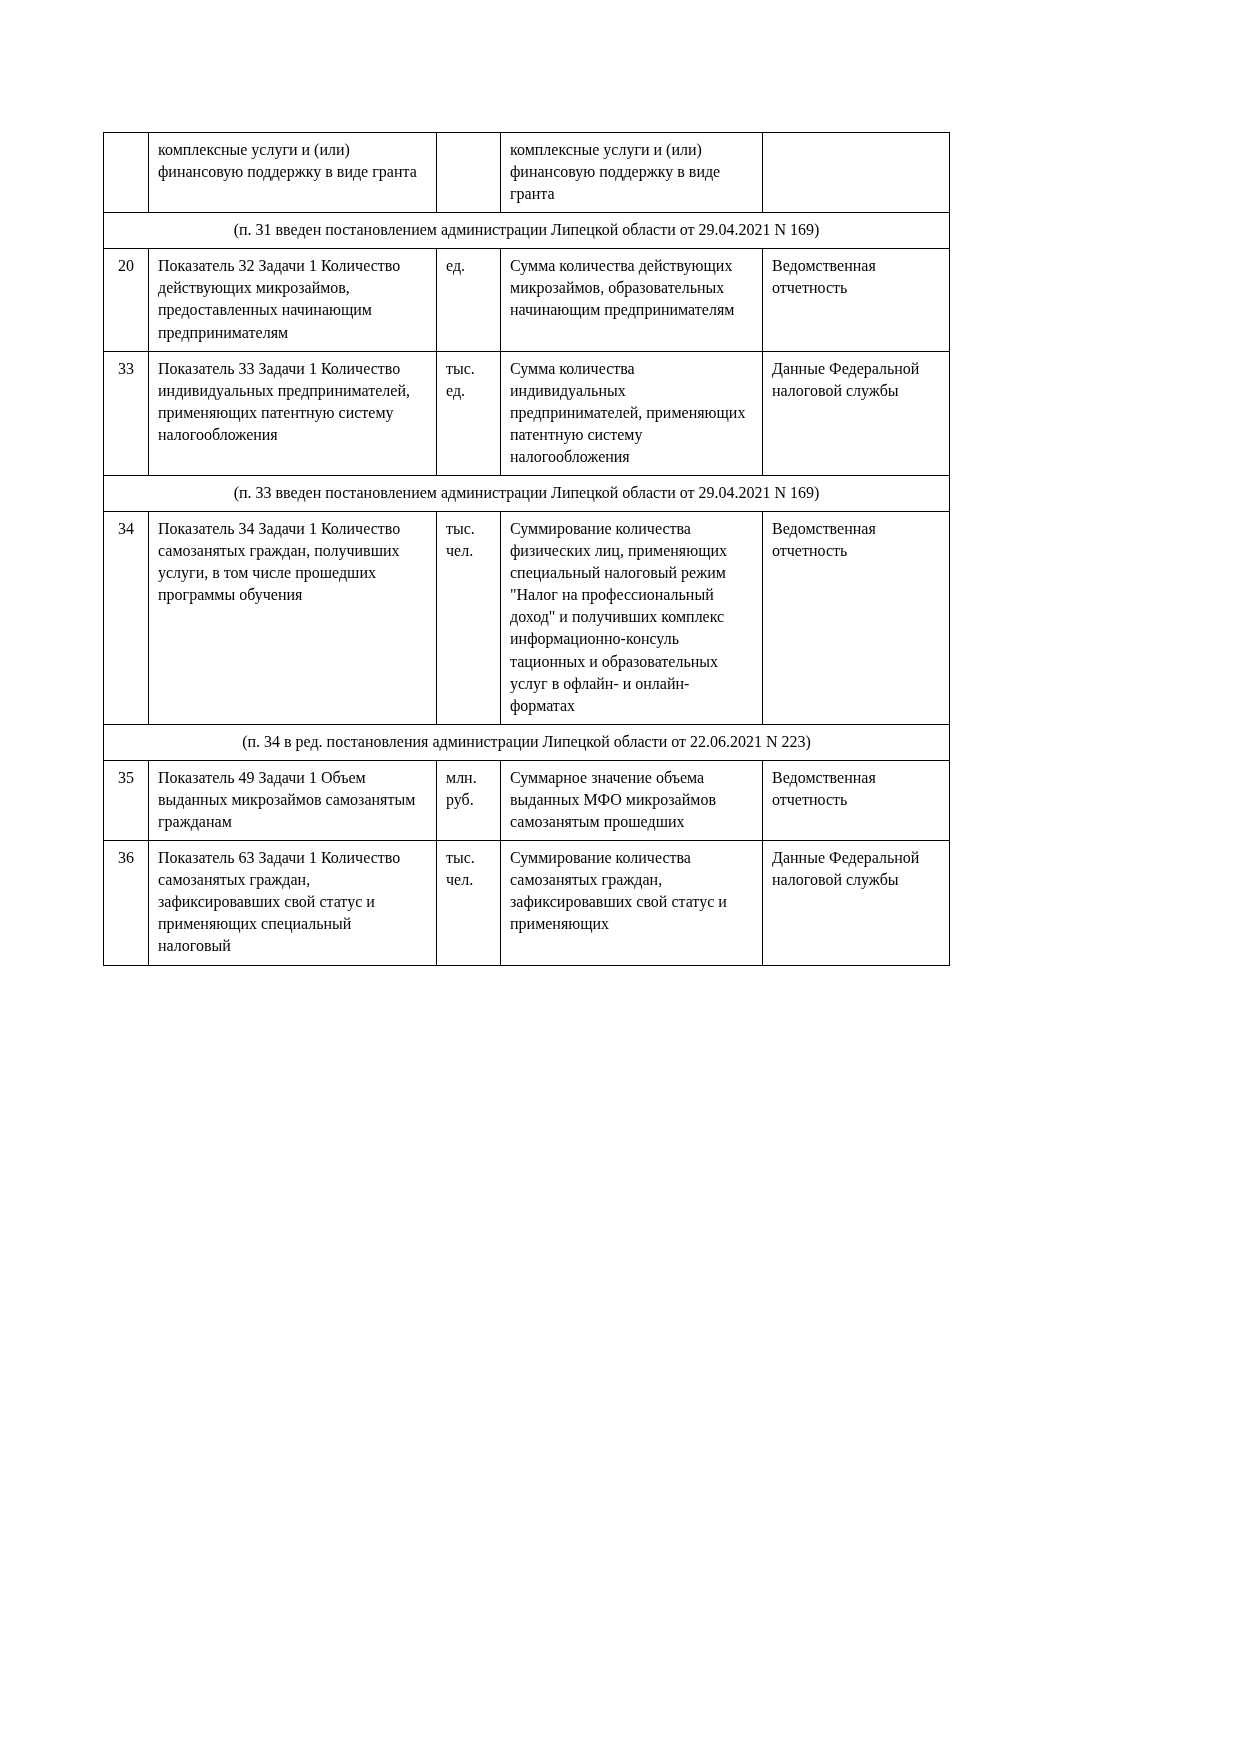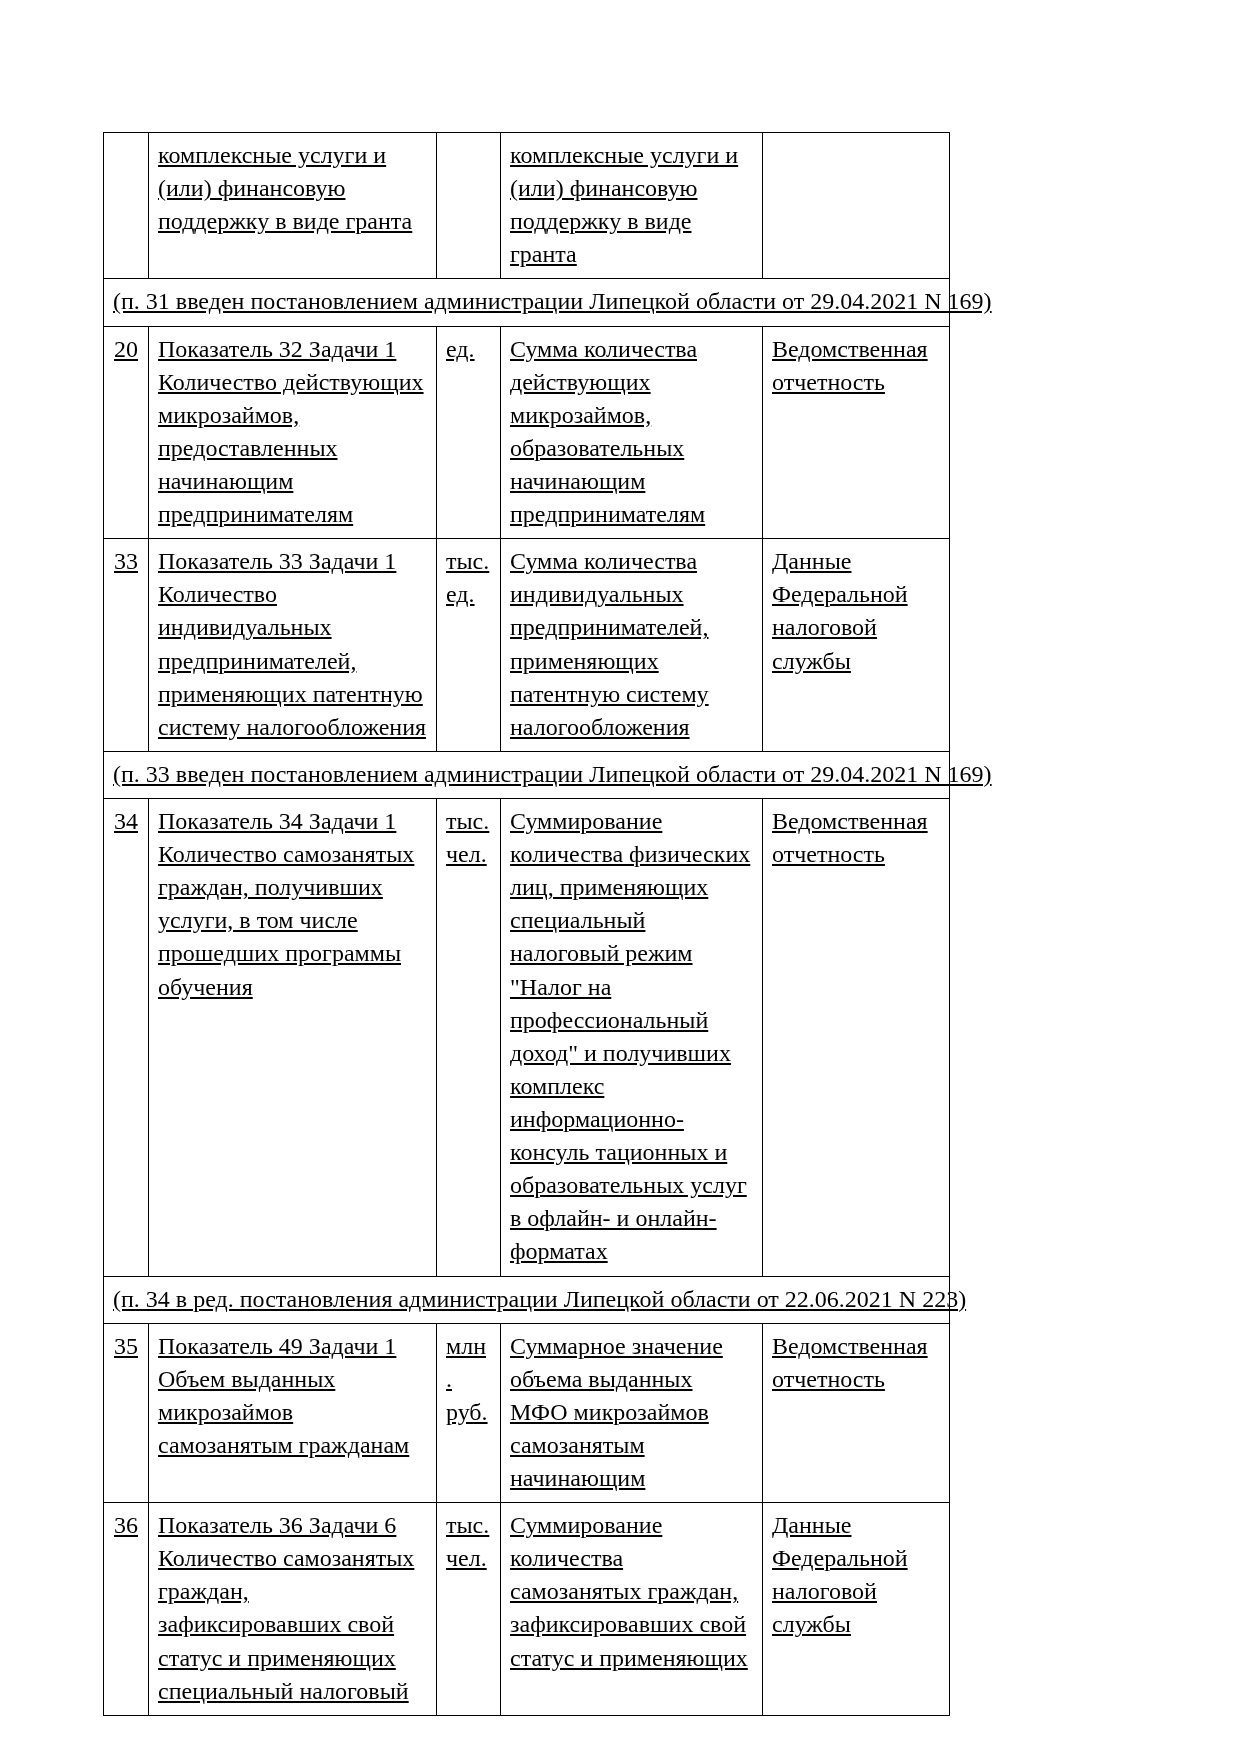--- a/index.html
+++ b/index.html
@@ -18,23 +18,22 @@
     position: relative;
     width: 1240px;
     height: 1754px;
     box-sizing: border-box;
     padding: 132px 0 0 103px;
   }
   table.doc-table {
     width: 846px;
     border-collapse: collapse;
     table-layout: fixed;
-    font-size: 24px;
+    font-size: 16px;
     line-height: 1.38;
-    text-decoration: underline;
   }
   table.doc-table td {
     border: 1.6px solid #000000;
     padding: 6px 9px 7px 9px;
     vertical-align: top;
     word-wrap: break-word;
     overflow-wrap: break-word;
   }
   
   col.c-num   { width: 45px; }
@@ -175,34 +174,34 @@
         <td class="cell-num">
             <span class="cell-text">35</span>
           </td>
         <td class="cell-name">
             <span class="cell-text">Показатель 49 Задачи 1 Объем выданных микрозаймов самозанятым гражданам</span>
           </td>
         <td class="cell-unit">
             <span class="cell-text">млн. руб.</span>
           </td>
         <td class="cell-meth">
-            <span class="cell-text">Суммарное значение объема выданных МФО микрозаймов самозанятым начинающим</span>
+            <span class="cell-text">Суммарное значение объема выданных МФО микрозаймов самозанятым прошедших</span>
           </td>
         <td class="cell-src">
             <span class="cell-text">Ведомственная отчетность</span>
           </td>
       </tr>
 
 
       <tr>
         <td class="cell-num">
             <span class="cell-text">36</span>
           </td>
         <td class="cell-name">
-            <span class="cell-text">Показатель 36 Задачи 6 Количество самозанятых граждан, зафиксировавших свой статус и применяющих специальный налоговый</span>
+            <span class="cell-text">Показатель 63 Задачи 1 Количество самозанятых граждан, зафиксировавших свой статус и применяющих специальный налоговый</span>
           </td>
         <td class="cell-unit">
             <span class="cell-text">тыс. чел.</span>
           </td>
         <td class="cell-meth">
             <span class="cell-text">Суммирование количества самозанятых граждан, зафиксировавших свой статус и применяющих</span>
           </td>
         <td class="cell-src">
             <span class="cell-text">Данные Федеральной налоговой службы</span>
           </td>

